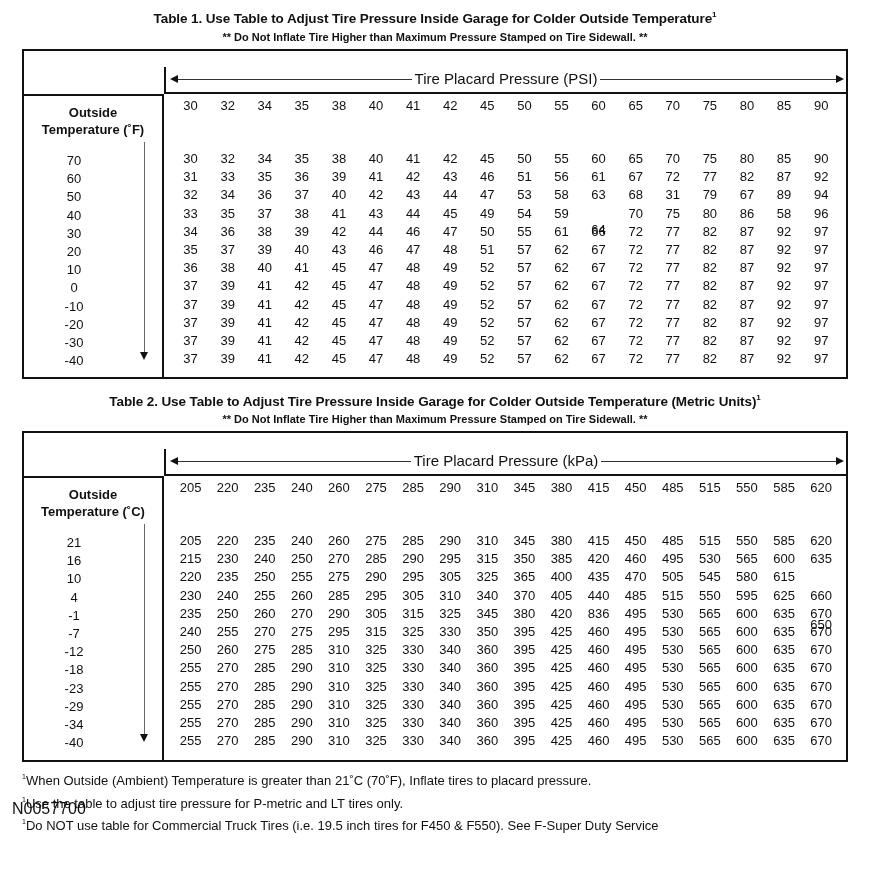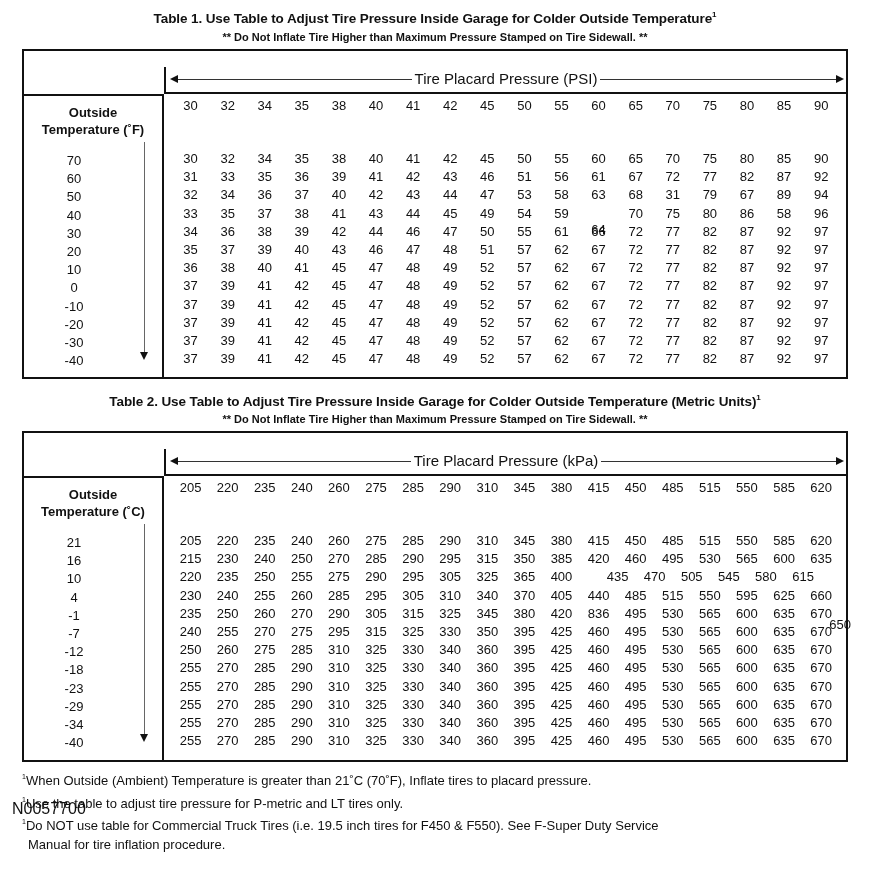--- a/index.html
+++ b/index.html
@@ -429,21 +429,21 @@
         <div class="cell" style="width: 37.1px;">235</div>
         <div class="cell" style="width: 37.1px;">250</div>
         <div class="cell" style="width: 37.1px;">255</div>
         <div class="cell" style="width: 37.1px;">275</div>
         <div class="cell" style="width: 37.1px;">290</div>
         <div class="cell" style="width: 37.1px;">295</div>
         <div class="cell" style="width: 37.1px;">305</div>
         <div class="cell" style="width: 37.1px;">325</div>
         <div class="cell" style="width: 37.1px;">365</div>
         <div class="cell" style="width: 37.1px;">400</div>
-        <div class="cell" style="width: 37.1px; margin-left: 19px;">435</div>
+        <div class="cell" style="width: 37.1px;">435</div>
         <div class="cell" style="width: 37.1px;">470</div>
         <div class="cell" style="width: 37.1px;">505</div>
         <div class="cell" style="width: 37.1px;">545</div>
         <div class="cell" style="width: 37.1px;">580</div>
         <div class="cell" style="width: 37.1px;">615</div>
         <div class="cell" style="width: 37.1px; margin-top: 48px;">650</div>
       </div>
       <div class="row">
         <div class="cell" style="width: 37.1px;">230</div>
         <div class="cell" style="width: 37.1px;">240</div>
@@ -624,15 +624,14 @@
         <div class="cell" style="width: 37.1px;">635</div>
         <div class="cell" style="width: 37.1px;">670</div>
       </div>
     </div>
 </div>
 
 <div class="footnotes">
   <div><sup>1</sup><span>When Outside (Ambient) Temperature is greater than 21˚C (70˚F), Inflate tires to placard pressure.</span></div>
   <div><sup>1</sup><span>Use the table to adjust tire pressure for P-metric and LT tires only.</span></div>
   <div><sup>1</sup><span>Do NOT use table for Commercial Truck Tires (i.e. 19.5 inch tires for F450 &amp; F550). See F-Super Duty Service</span></div>
-  <div class="indent"><span>Manual for tire inflation procedure.</span></div>
 </div>
 <div class="code">N0057700</div>
 
 </body></html>

